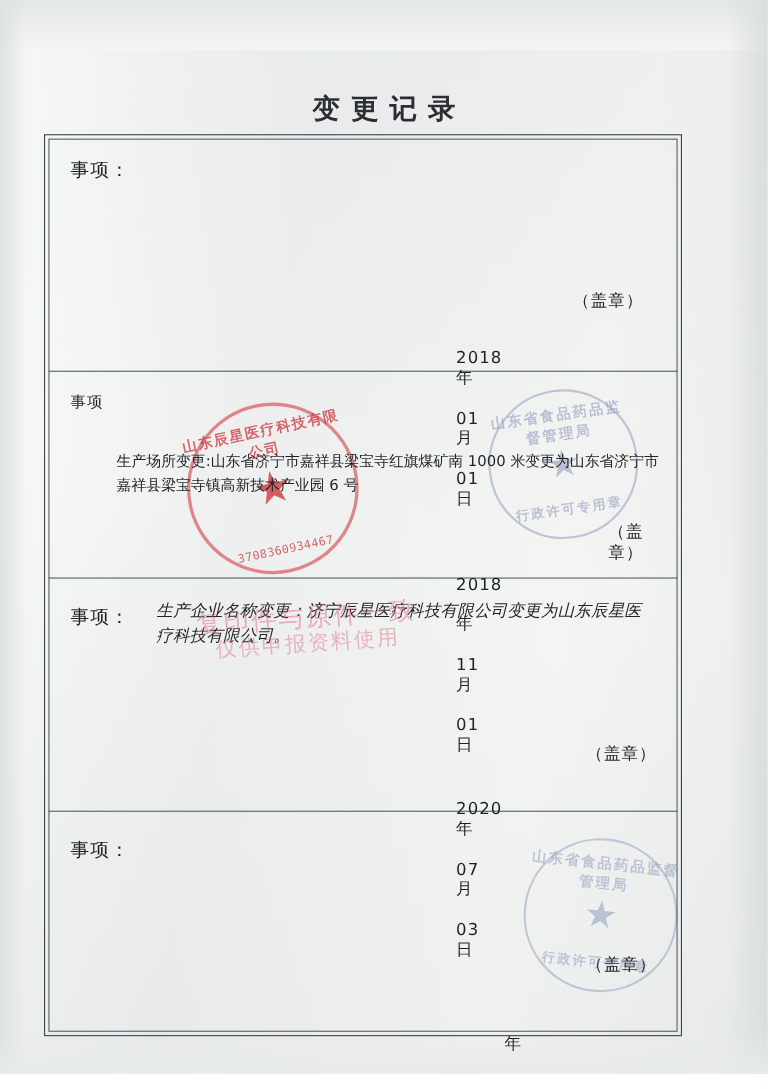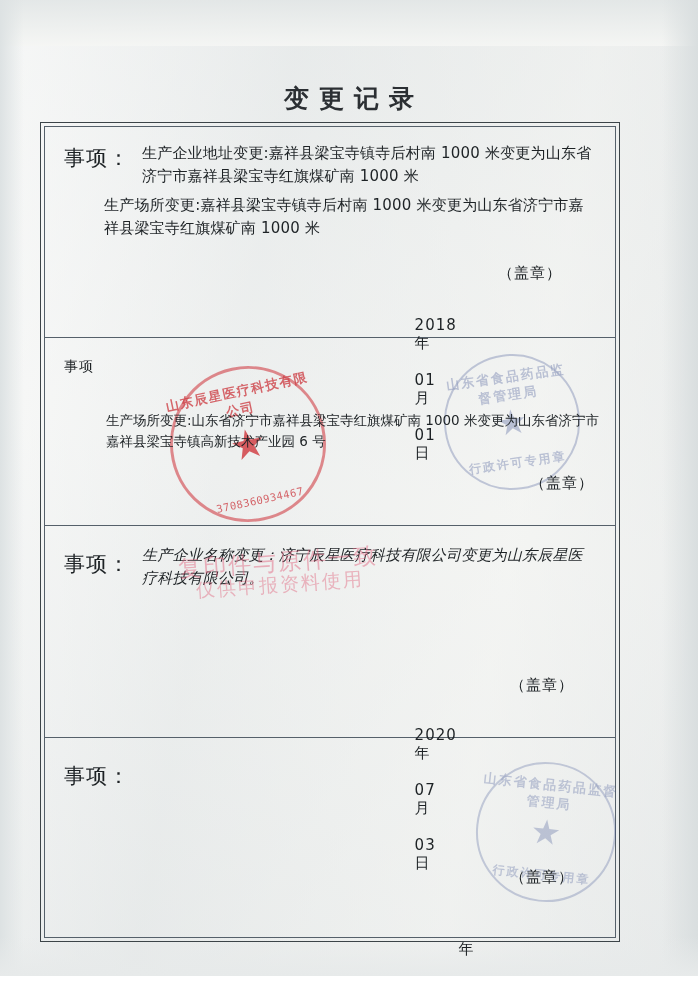--- a/index.html
+++ b/index.html
@@ -87,21 +87,21 @@
   .row.r3 { top: 526px;  height: 212px; }
   .row.r4 { top: 738px;  height: 200px; border-bottom: none; }
 
   .item-line {
     position: absolute;
     font-family: "DejaVu Sans", "Liberation Sans", sans-serif;
     color: #1d2225;
     line-height: 1.55;
   }
   .label {
-    font-size: 21px;
+    font-size: 17px;
     letter-spacing: 1px;
   }
   .body-text {
     font-size: 15px;
     letter-spacing: 0.2px;
   }
   .small-text {
     font-size: 13.5px;
     letter-spacing: 0px;
   }
@@ -122,20 +122,21 @@
 
   
   .r4-label { left: 20px; top: 22px; }
 
   .seal-note {
     position: absolute;
     font-family: "DejaVu Sans", "Liberation Sans", sans-serif;
     font-size: 15px;
     color: #1d2225;
     letter-spacing: 1px;
+    margin-left: 23px;
   }
   .date-line {
     position: absolute;
     font-family: "DejaVu Sans", "Liberation Sans", sans-serif;
     font-size: 15px;
     color: #1d2225;
     letter-spacing: 1px;
     white-space: pre;
   }
 
@@ -243,22 +244,20 @@
   <div class="edge-right"></div>
   <div class="edge-bottom"></div>
 
   <div class="doc-title">变更记录</div>
 
   <div class="table-outer"></div>
   <div class="table-inner"></div>
 
   <div class="row r1">
     <div class="item-line label r1-label">事项：</div>
-    <div class="item-line body-text r1-p1">生产企业地址变更:嘉祥县梁宝寺镇寺后村南 1000 米变更为山东省济宁市嘉祥县梁宝寺红旗煤矿南 1000 米</div>
-    <div class="item-line body-text r1-p2">生产场所变更:嘉祥县梁宝寺镇寺后村南 1000 米变更为山东省济宁市嘉祥县梁宝寺红旗煤矿南 1000 米</div>
 
     <div class="stamp round-blue seal-blue-1">
       <div class="arc-top">山东省食品药品监督管理局</div>
       <div class="star">★</div>
       <div class="arc-bottom">行政许可专用章</div>
     </div>
 
     <div class="seal-red">
       <div class="arc-top">山东辰星医疗科技有限公司</div>
       <div class="star">★</div>
@@ -282,20 +281,31 @@
     <div class="item-line label r2-label" style="font-size:14px;">事项</div>
     <div class="item-line small-text r2-p2" style="left:62px; top:72px; width:500px;">生产场所变更:山东省济宁市嘉祥县梁宝寺红旗煤矿南 1000 米变更为山东省济宁市嘉祥县梁宝寺镇高新技术产业园 6 号</div>
 
     <div class="stamp round-blue seal-blue-2">
       <div class="arc-top">山东省食品药品监督管理局</div>
       <div class="star">★</div>
       <div class="arc-bottom">行政许可专用章</div>
     </div>
 
     <div class="seal-note" style="left:486px; top:136px;">（盖章）</div>
+    <div class="date-line" style="left:336px; top:166px;">
+      <span>2018</span>
+      <span style="display:inline-block;width:34px;"></span>
+      <span>年</span>
+      <span style="display:inline-block;width:18px;"></span>
+      <span>11</span>
+      <span>月</span>
+      <span style="display:inline-block;width:22px;"></span>
+      <span>01</span>
+      <span>日</span>
+    </div>
   </div>
 
   <div class="row r3">
     <div class="item-line label r3-label">事项：</div>
     <div class="item-line body-text r3-p1">生产企业名称变更：济宁辰星医疗科技有限公司变更为山东辰星医疗科技有限公司。</div>
 
     <div class="seal-note" style="left:466px; top:150px;">（盖章）</div>
     <div class="date-line" style="left:336px; top:182px;">
       <span>2020</span>
       <span>年</span>

